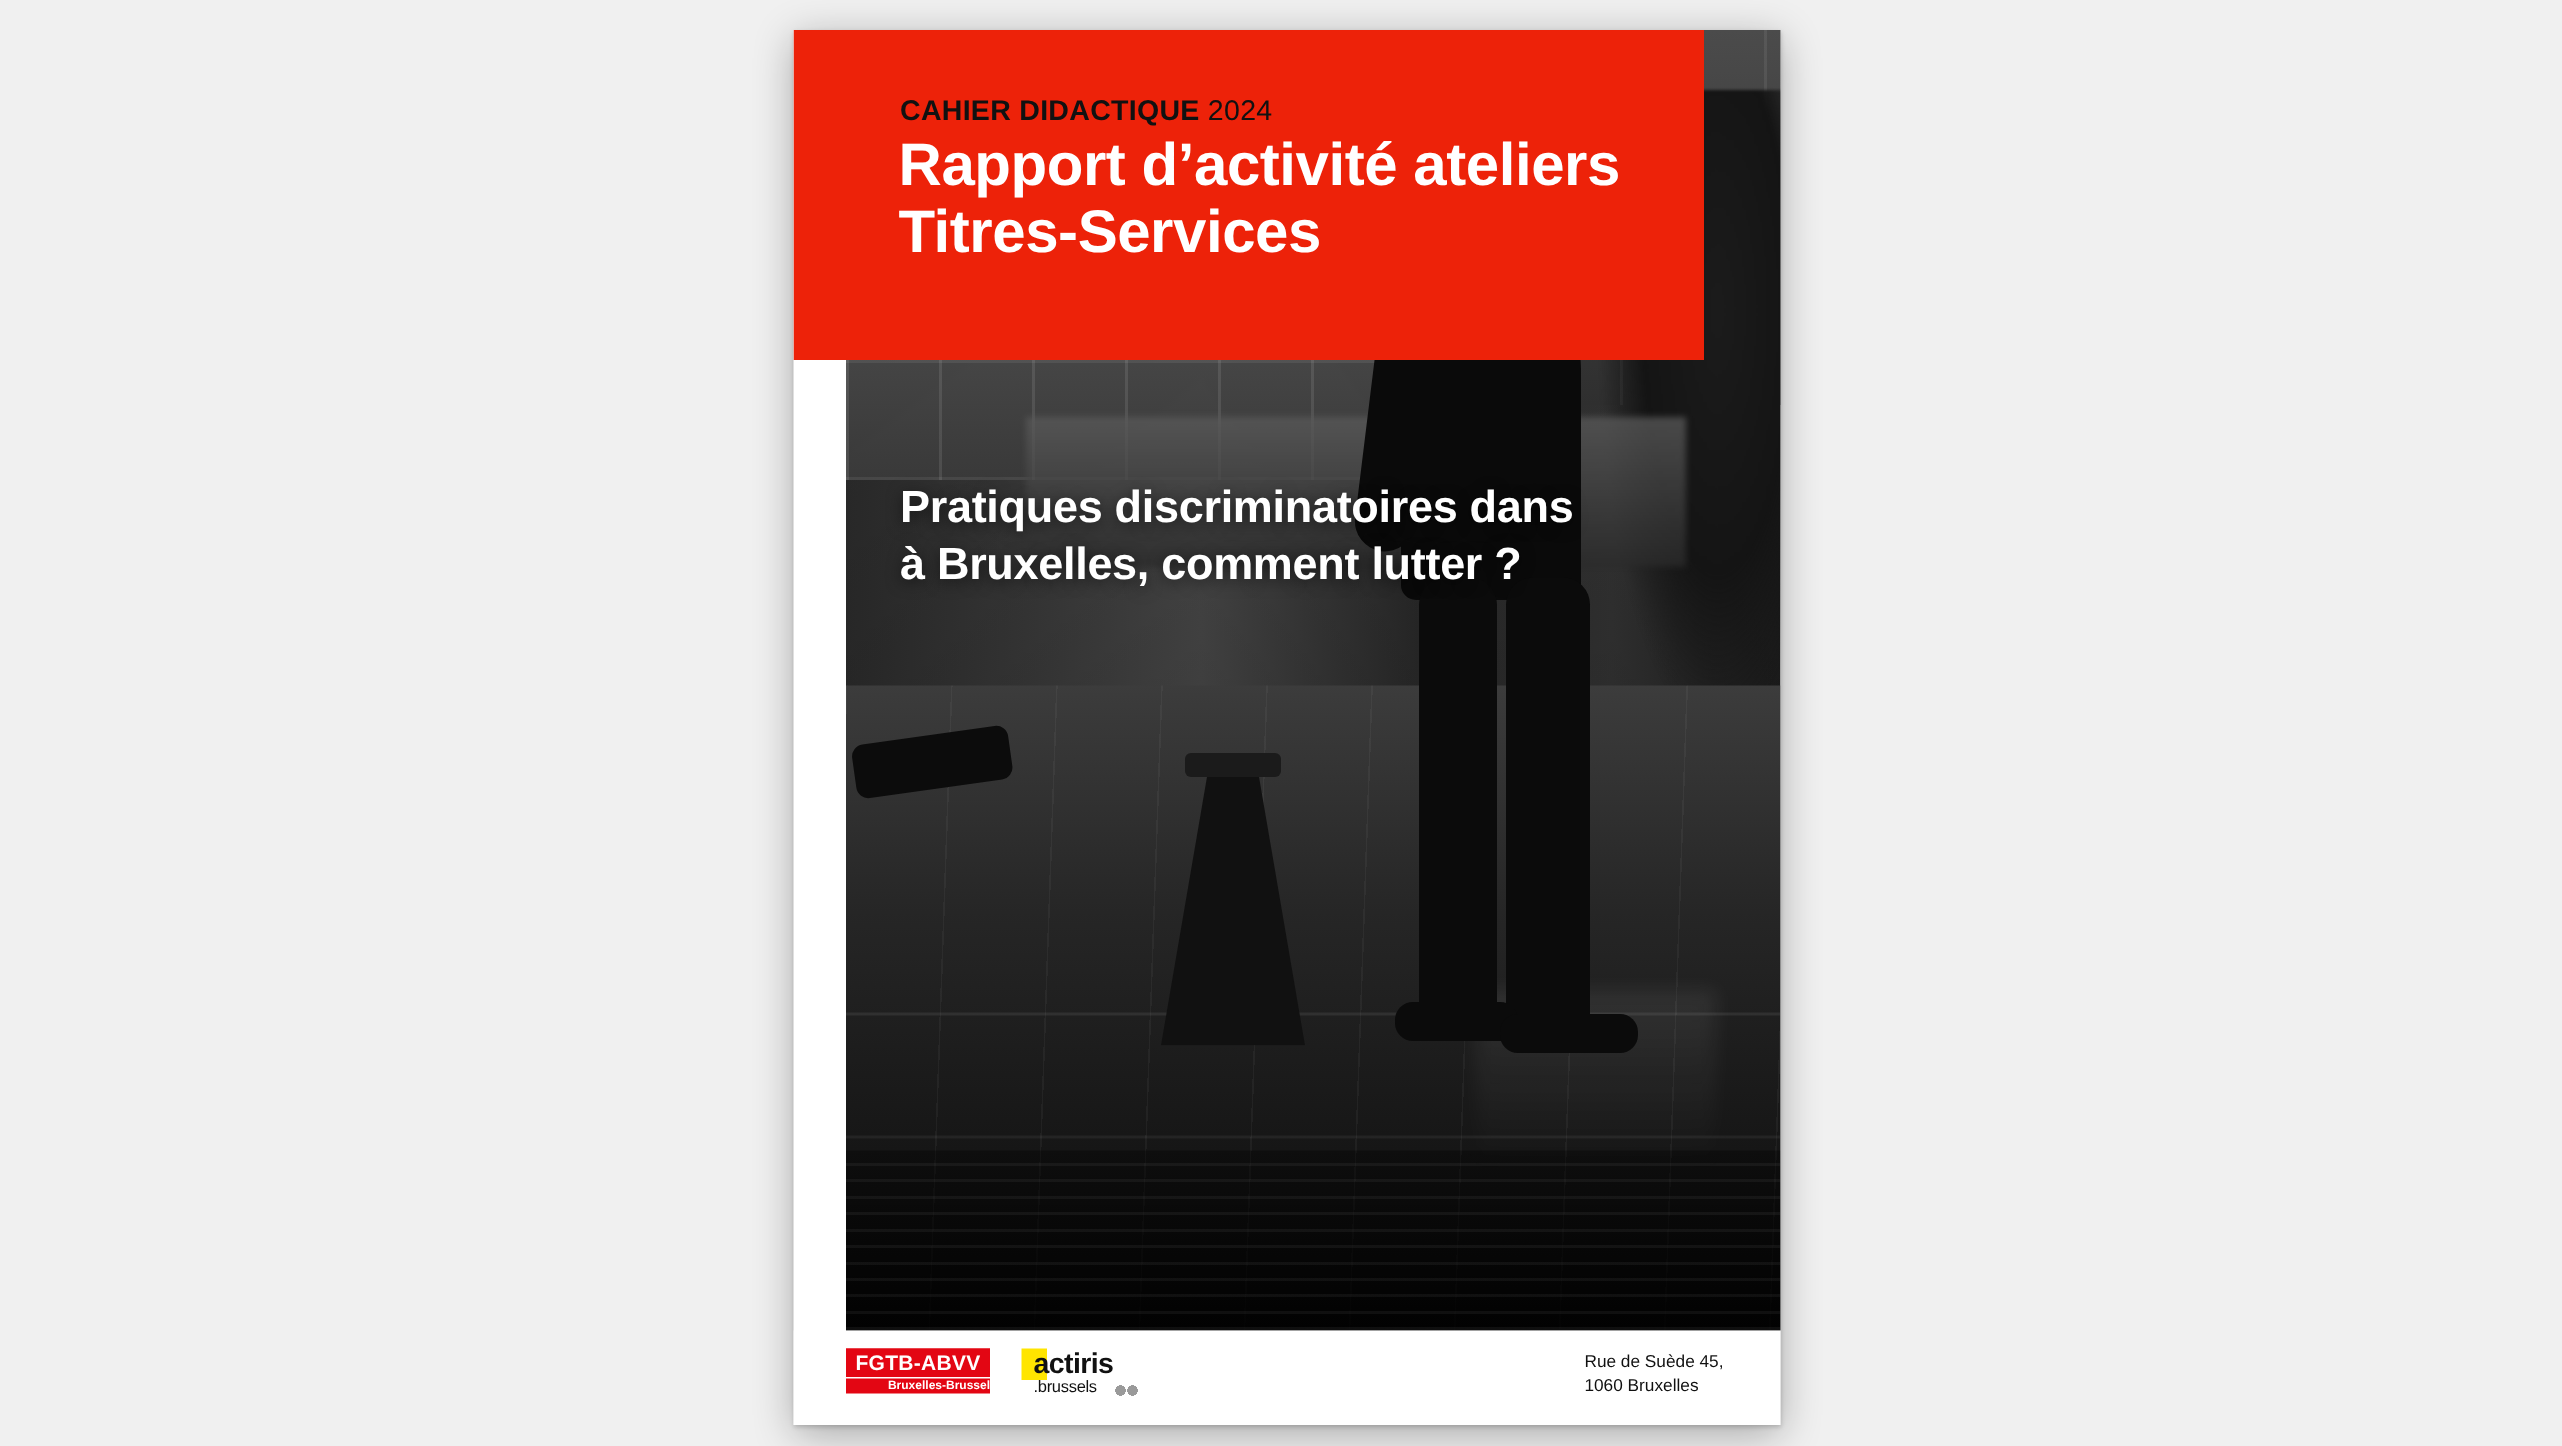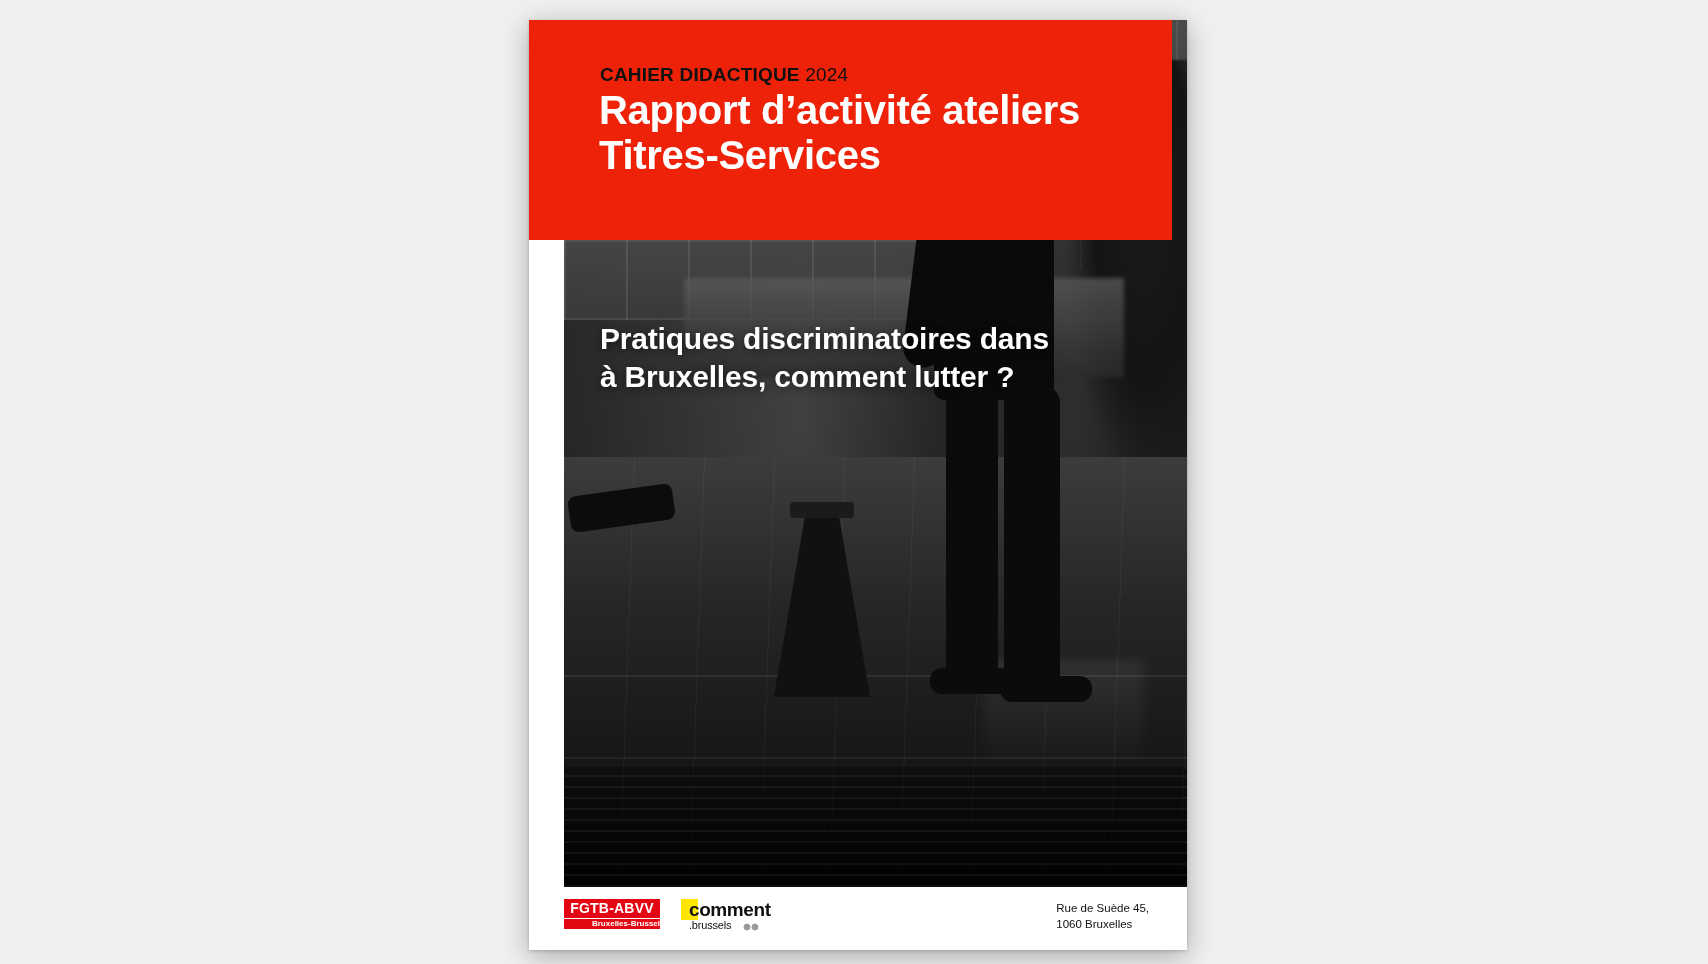--- a/index.html
+++ b/index.html
@@ -153,21 +153,20 @@
   }
 
   
   .red-block {
     position: absolute;
     left: 0px;
     top: 0px;
     width: 607px;
     height: 220px;
     background: #ed2209;
-    padding-left: 36px;
   }
   .kicker {
     position: absolute;
     left: 71px;
     top: 44px;
     font-size: 19px;
     letter-spacing: .2px;
     color: #111111;
   }
   .kicker .k-strong {
@@ -341,21 +340,21 @@
 
     <div class="footer">
 
       <div class="logo-fgtb">
         <div class="lf-main">FGTB-ABVV</div>
         <div class="lf-sub">Bruxelles-Brussel</div>
       </div>
 
       <div class="logo-actiris">
         <div class="la-square"></div>
-        <div class="la-word">comment</div>
+        <div class="la-word">actiris</div>
         <div class="la-sub">.brussels</div>
         <div class="la-dots"></div>
       </div>
 
       <div class="addr">
         <div>Rue de Suède 45,</div>
         <div>1060 Bruxelles</div>
       </div>
 
     </div>

